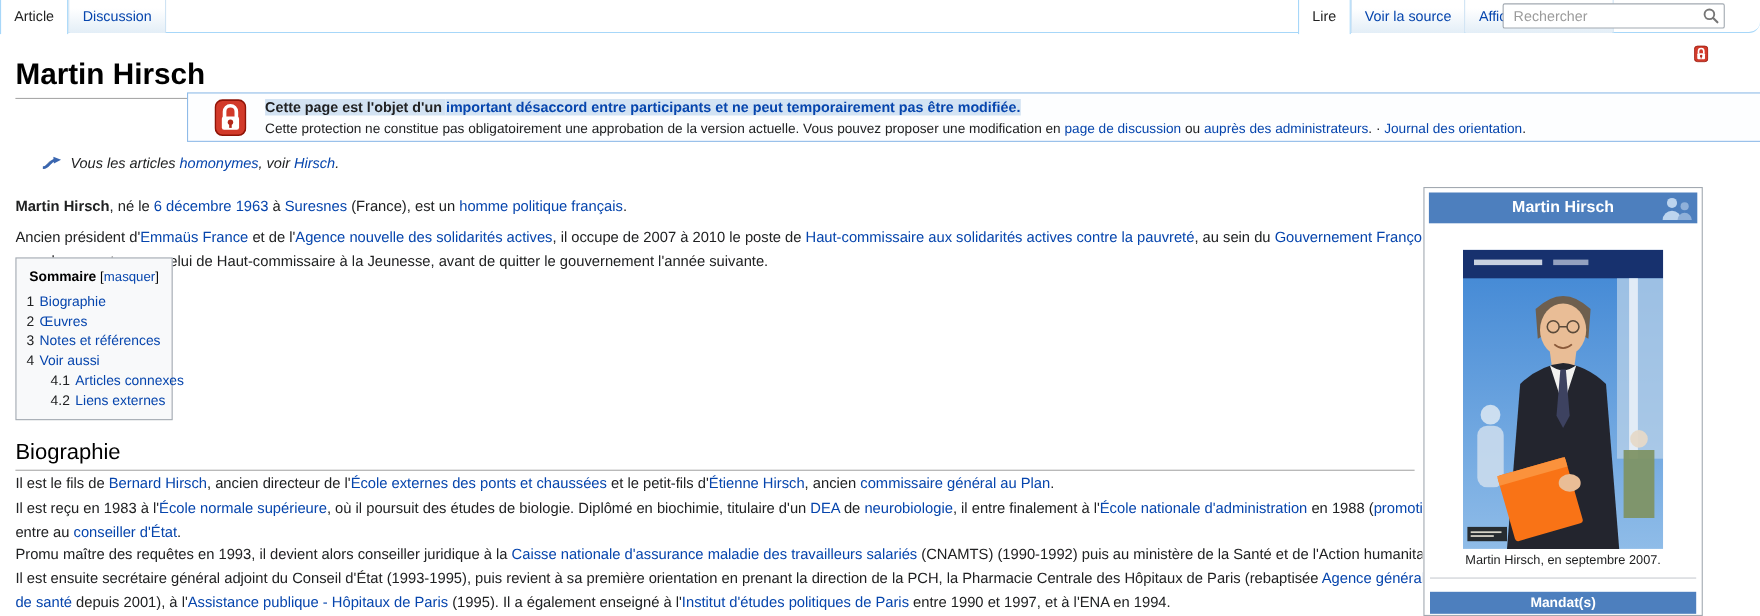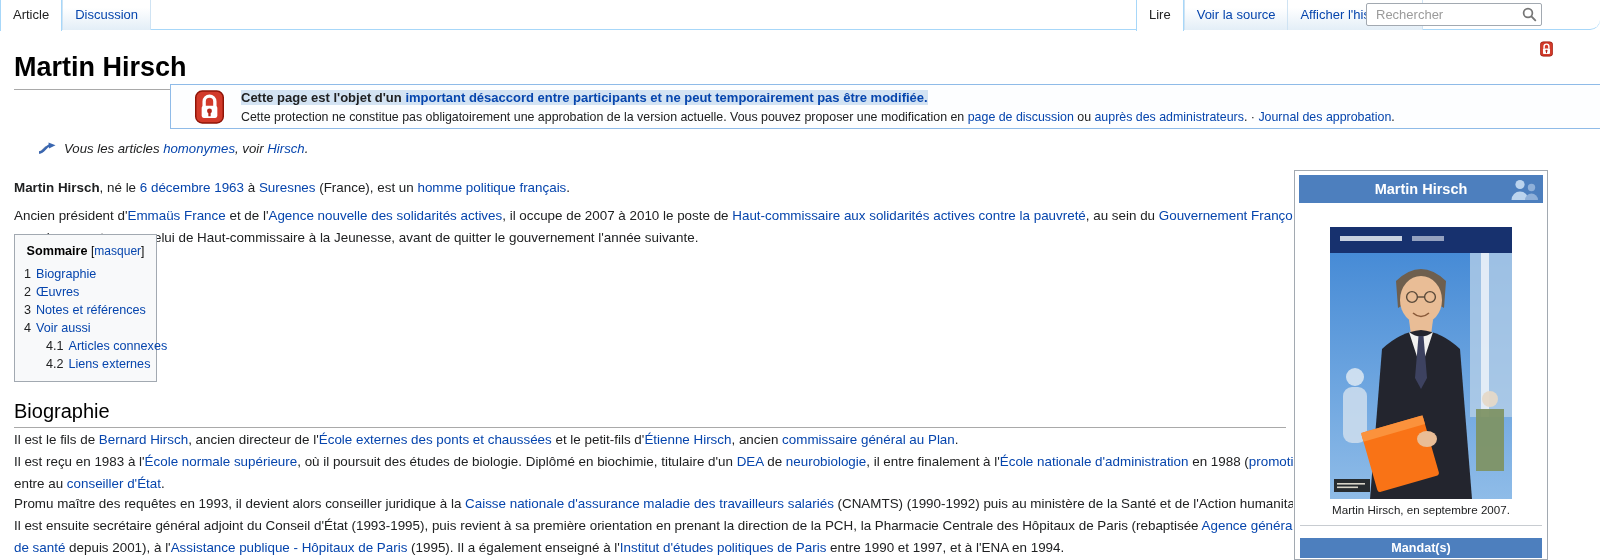--- a/index.html
+++ b/index.html
@@ -10,30 +10,30 @@
     font:13.4px/22px "Liberation Sans","DejaVu Sans",sans-serif;
   }
   .lnk { color:#0645ad; text-decoration:none; cursor:pointer; }
   .bold { font-weight:bold; }
   .hl { background:#d3e3f3; }
 
   
   .tabbar { position:absolute; top:0; left:0; width:1600px; height:30px;
             border-bottom:1px solid #a7d7f9; background:#fff;border-radius:10px; }
   .tabs-left  { position:absolute; left:0;  top:0; display:flex; }
-  .tabs-right { position:absolute; left:1108px; top:0; display:flex;padding-left:28px; }
+  .tabs-right { position:absolute; left:1152px; top:0; display:flex;padding-left:28px; }
   .tab { height:30px; line-height:29px; padding:0 12px; font-size:13px; white-space:nowrap; }
   .tab.inactive { background:linear-gradient(to bottom,#ffffff 25%,#e3eef7 100%);
                   color:#0645ad; border-left:1px solid #cfe3f3; cursor:pointer; }
   .tab.inactive:last-child { border-right:1px solid #cfe3f3; }
   .tab.active { background:#fff; border-left:1px solid #a7d7f9; border-right:1px solid #a7d7f9;
                 height:31px; color:#222; }
 
   
-  .searchwrap { position:absolute; left:1366px; top:3px; width:176px; height:23px;
+  .searchwrap { position:absolute; left:1366px; top:3px; width:202px; height:23px;
                 border:1px solid #a2a9b1; border-radius:2px; background:#fff; }
   .searchwrap input { border:0; outline:none; width:158px; height:19px; margin:1px 0 0 7px;
                       font:13px "Liberation Sans","DejaVu Sans",sans-serif; color:#444; }
   .searchwrap input::placeholder { color:#9b9b9b; }
   .search-btn { position:absolute; right:4px; top:3px; background:none; border:0; padding:0; cursor:pointer; }
 
   
   .pagetitle { position:absolute; left:14px; top:33px; width:1542px;
                border-bottom:1px solid #a9a9a9; padding-bottom:6px;
                font-size:27px; line-height:32px; font-weight:bold; color:#000; }
@@ -128,21 +128,21 @@
     <svg width="29" height="36" viewBox="0 0 20 24">
       <rect x="0.5" y="1" width="19" height="22" rx="4.5" fill="#d23a2a" stroke="#8f1407"></rect>
       <path d="M6.3 11.5 V8.2 a3.7 3.7 0 0 1 7.4 0 V11.5" fill="none" stroke="#fff" stroke-width="2.3"></path>
       <rect x="4.6" y="11.2" width="10.8" height="8.3" rx="1.4" fill="#fff"></rect>
       <circle cx="10" cy="14.8" r="1.7" fill="#b3281a"></circle>
       <rect x="9.2" y="15.2" width="1.6" height="3.2" fill="#b3281a"></rect>
     </svg>
   </span>
   <div class="banner-text">
     <div class="banner-line1"><span class="bold hl">Cette page est l'objet d'un </span><a href="#" class="lnk bold hl">important désaccord entre participants et ne peut temporairement pas être modifiée.</a></div>
-    <div class="banner-line2"><span>Cette protection ne constitue pas obligatoirement une approbation de la version actuelle. Vous pouvez proposer une modification en </span><a href="#" class="lnk">page de discussion</a><span> ou </span><a href="#" class="lnk">auprès des administrateurs</a><span>. · </span><a href="#" class="lnk">Journal des approbation</a><span>.</span></div>
+    <div class="banner-line2"><span>Cette protection ne constitue pas obligatoirement une approbation de la version actuelle. Vous pouvez proposer une modification en </span><a href="#" class="lnk">page de discussion</a><span> ou </span><a href="#" class="lnk">auprès des administrateurs</a><span>. · </span><a href="#" class="lnk">Journal des orientation</a><span>.</span></div>
   </div>
 </div>
 
 <div class="hatnote">
   <span class="hatnote-icon">
     <svg width="19" height="13" viewBox="0 0 19 13">
       <path d="M1 10.5 C5 10.5 5.5 6.5 8.5 5" fill="none" stroke="#9aa7b8" stroke-width="2.4"></path>
       <path d="M1 10.5 C6 10.5 7 5 11.5 3.4" fill="none" stroke="#3a66b0" stroke-width="2.4"></path>
       <path d="M10.5 0.5 L17.5 3.2 L11 6.6 Z" fill="#3a66b0"></path>
     </svg>

